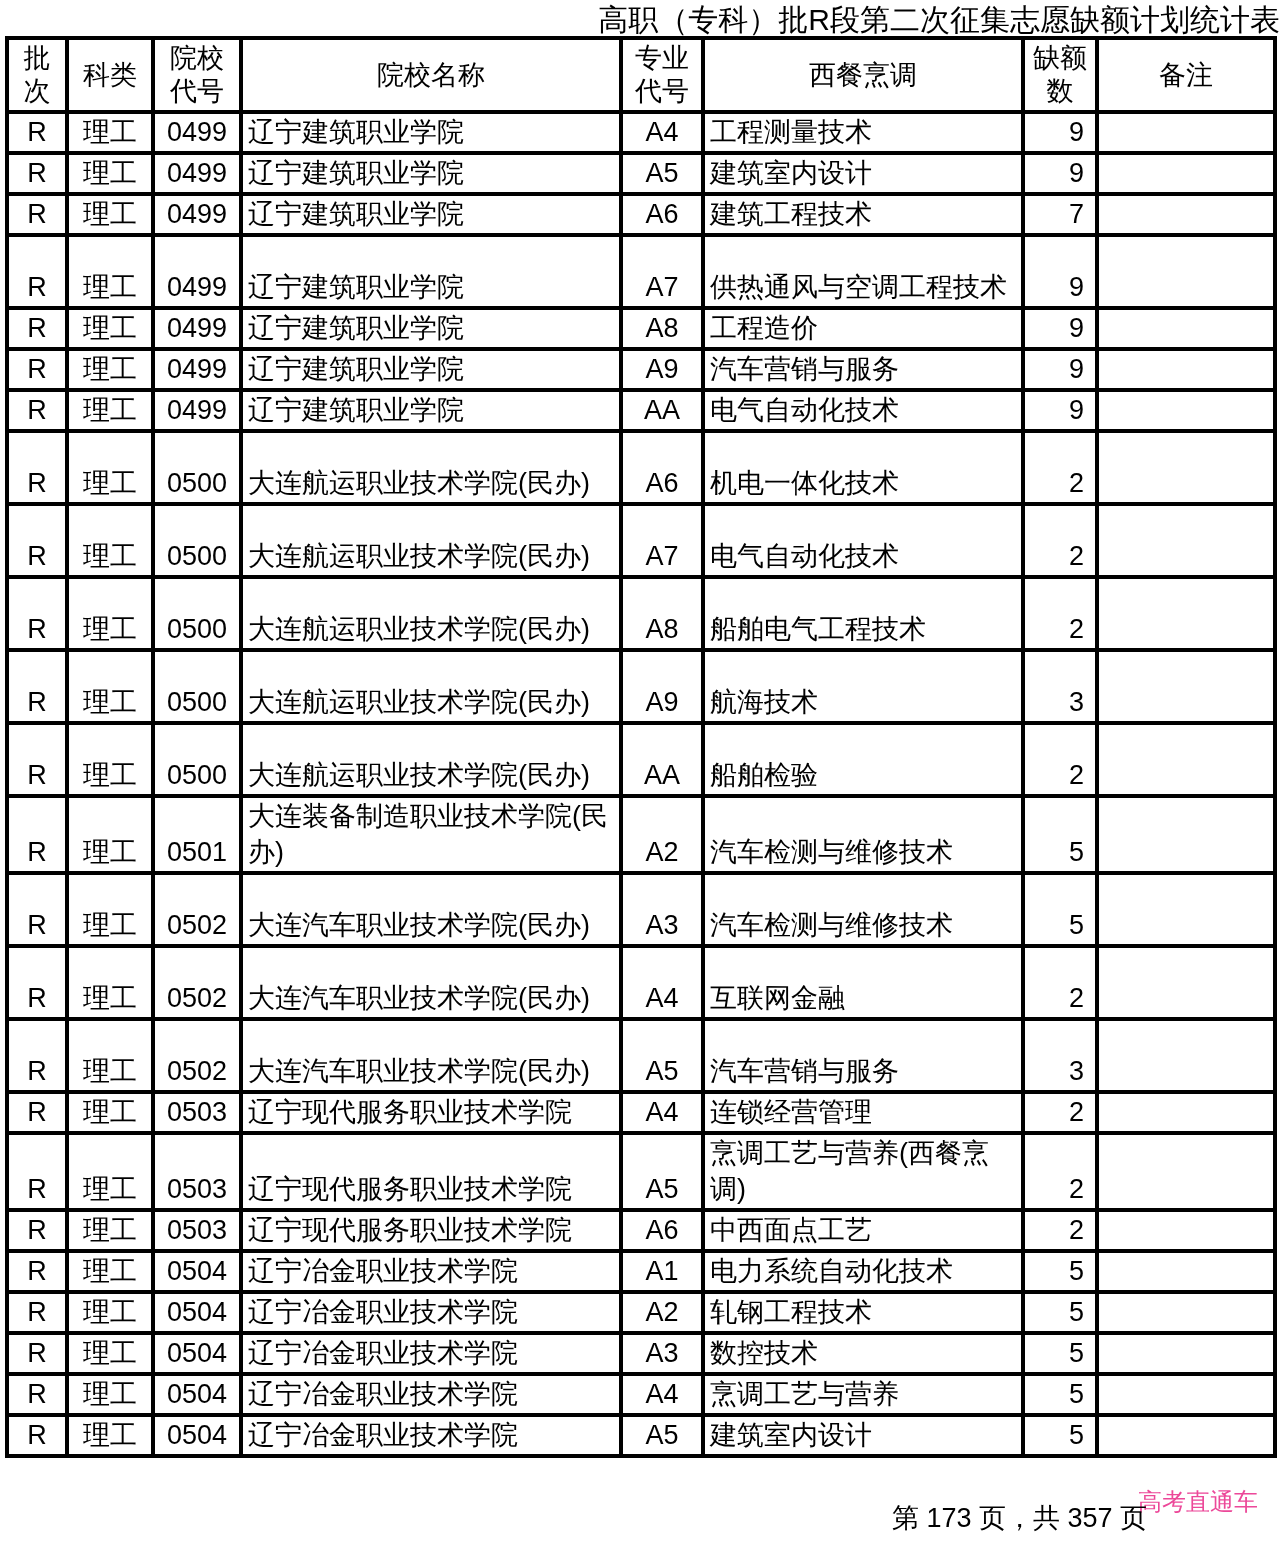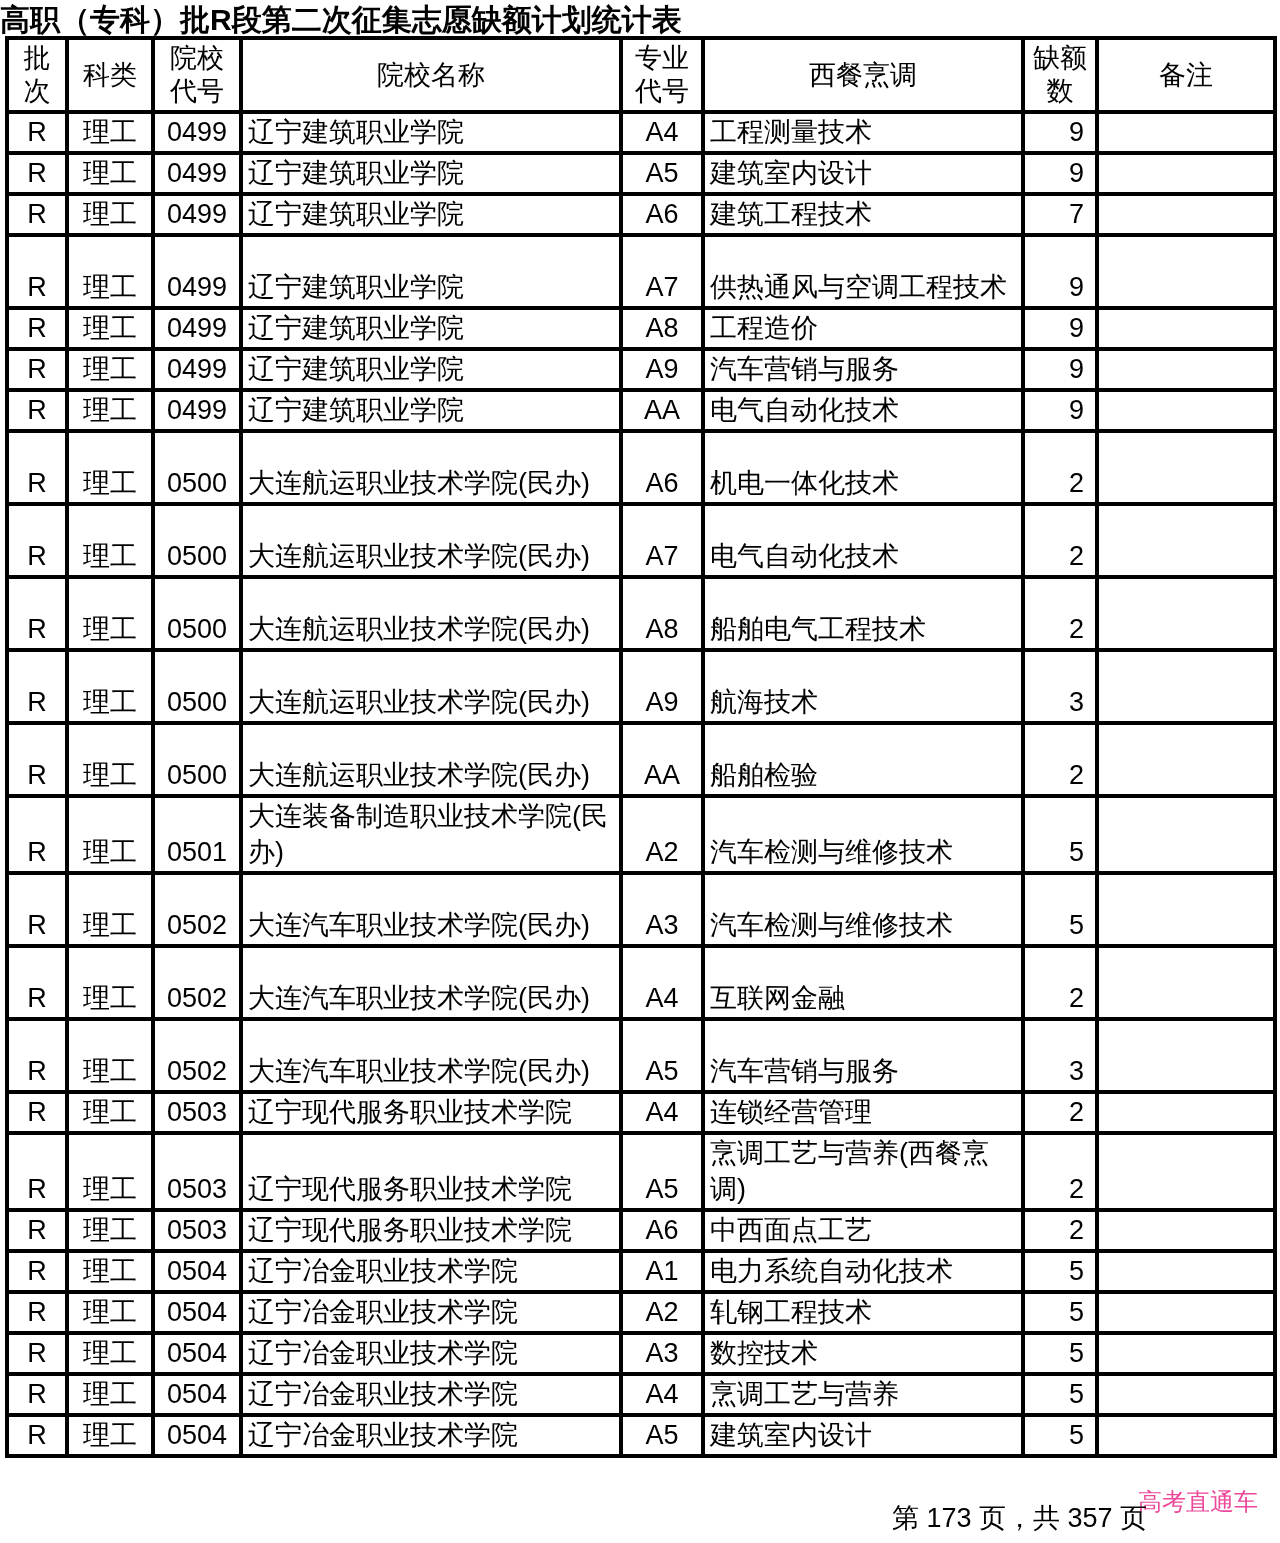--- a/index.html
+++ b/index.html
@@ -7,23 +7,23 @@
   body {
     width: 1280px; height: 1543px;
     position: relative;
     font-family: "Liberation Sans", "DejaVu Sans", sans-serif;
     color: #000;
     overflow: hidden;
   }
   .page-title {
     position: absolute;
     top: 0px; left: 0; width: 100%;
-    text-align: left;
+    text-align: right;
     font-size: 30px;
-    font-weight: bold;
+    font-weight: normal;
     letter-spacing: 0px;
     white-space: nowrap;
   }
   table.vacancy-table {
     position: absolute;
     left: 5px; top: 36px;
     width: 1268px;
     border-collapse: collapse;
     table-layout: fixed;
   }

